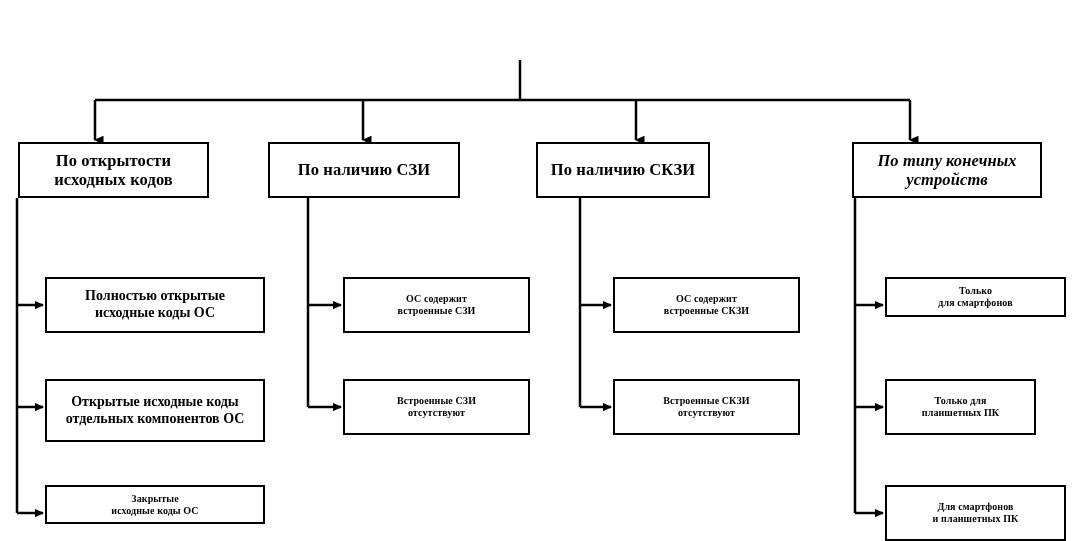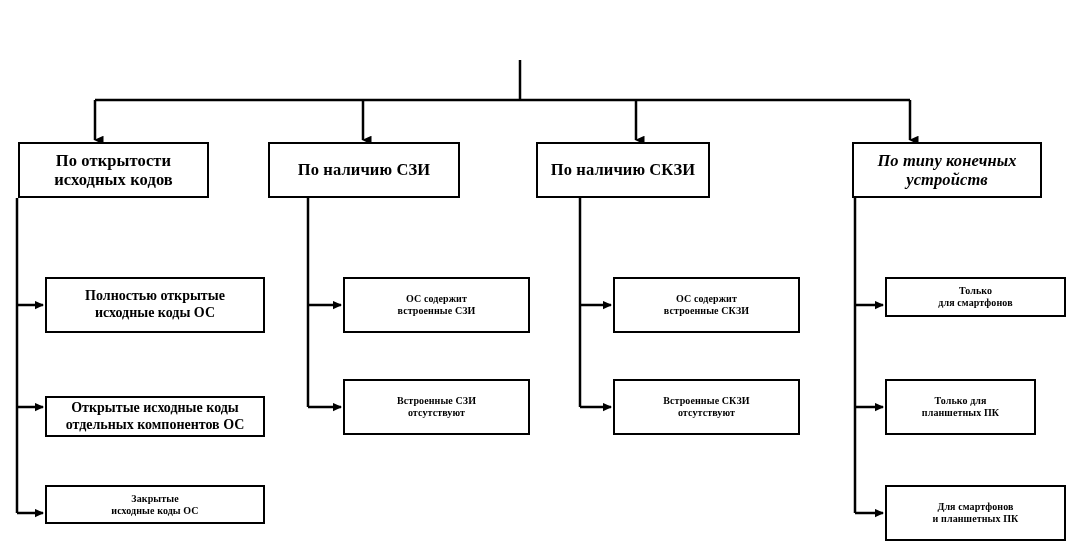--- a/index.html
+++ b/index.html
@@ -93,21 +93,21 @@
         <line x1="855" y1="513" x2="883" y2="513" marker-end="url(#arrow-right)"></line>
       </g>
   </svg>
 
 
   <div id="node-layer">
       <div class="node-box node-level2" style="left: 18px; top: 142px; width: 191px; height: 56px;">По открытости
 исходных кодов</div>
       <div class="node-box node-leaf-tight" style="left: 45px; top: 277px; width: 220px; height: 56px;">Полностью открытые
 исходные коды ОС</div>
-      <div class="node-box node-leaf-tight" style="left: 45px; top: 396px; width: 220px; height: 41px;">Открытые исходные коды
+      <div class="node-box node-leaf-tight" style="left: 45px; top: 379px; width: 220px; height: 63px;">Открытые исходные коды
 отдельных компонентов ОС</div>
       <div class="node-box node-leaf" style="left: 45px; top: 485px; width: 220px; height: 39px;">Закрытые
 исходные коды ОС</div>
       <div class="node-box node-level2" style="left: 268px; top: 142px; width: 192px; height: 56px;">По наличию СЗИ</div>
       <div class="node-box node-leaf" style="left: 343px; top: 277px; width: 187px; height: 56px;">ОС содержит
 встроенные СЗИ</div>
       <div class="node-box node-leaf" style="left: 343px; top: 379px; width: 187px; height: 56px;">Встроенные СЗИ
 отсутствуют</div>
       <div class="node-box node-level2" style="left: 536px; top: 142px; width: 174px; height: 56px;">По наличию СКЗИ</div>
       <div class="node-box node-leaf" style="left: 613px; top: 277px; width: 187px; height: 56px;">ОС содержит

